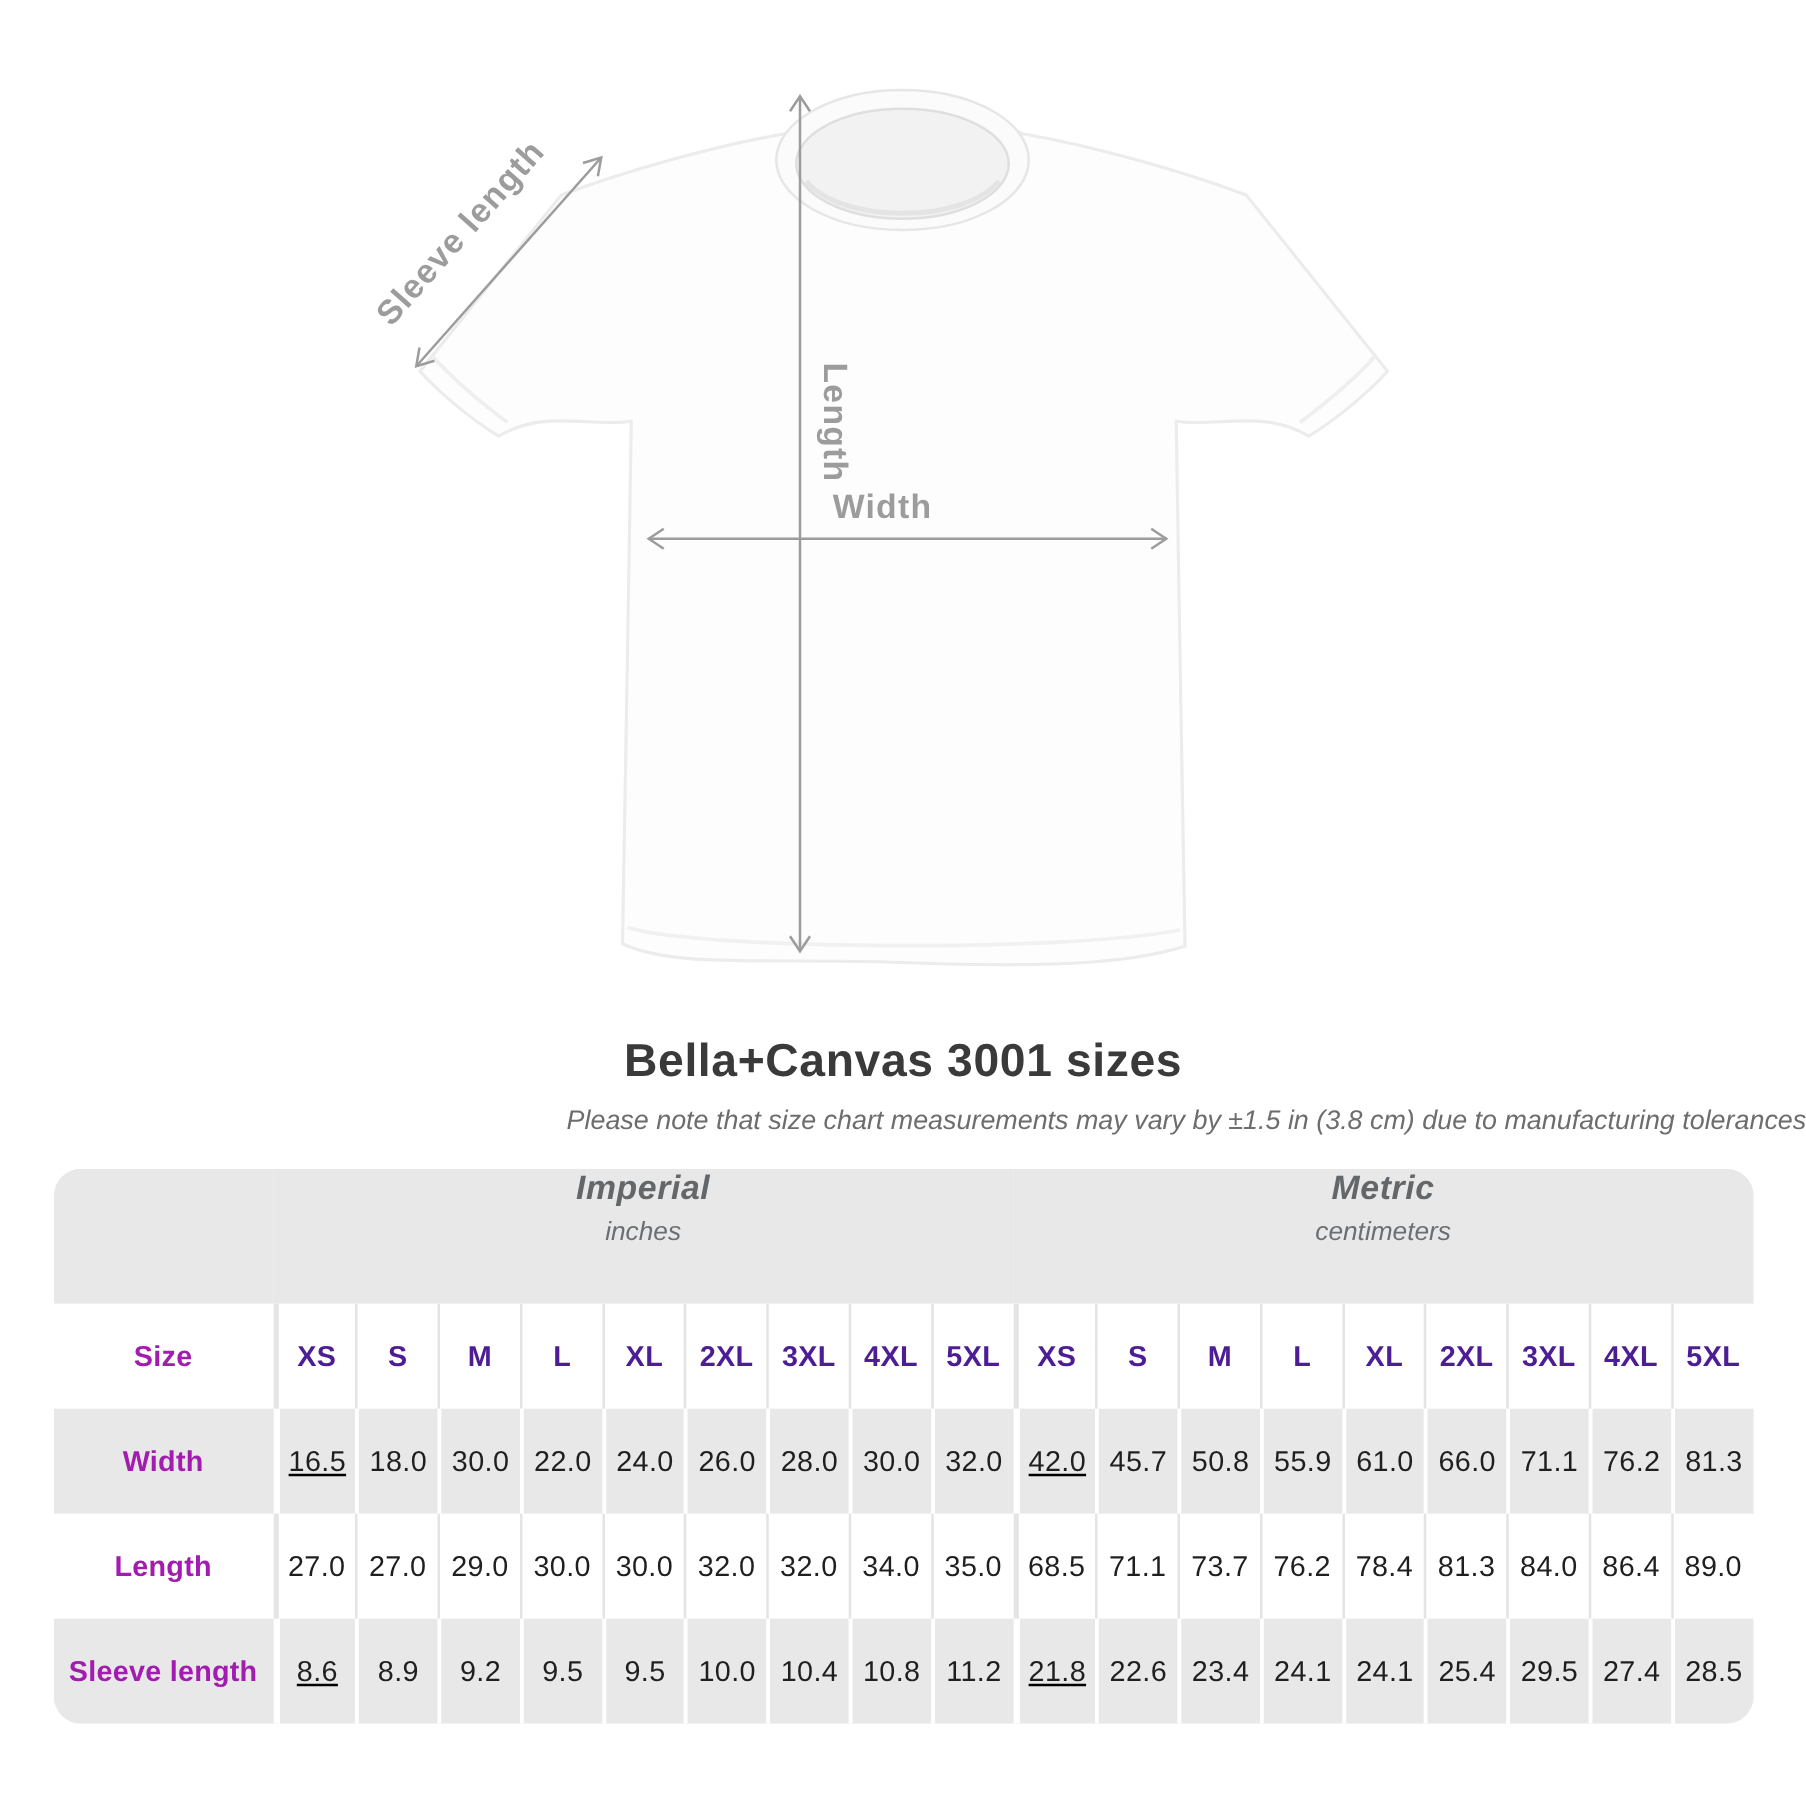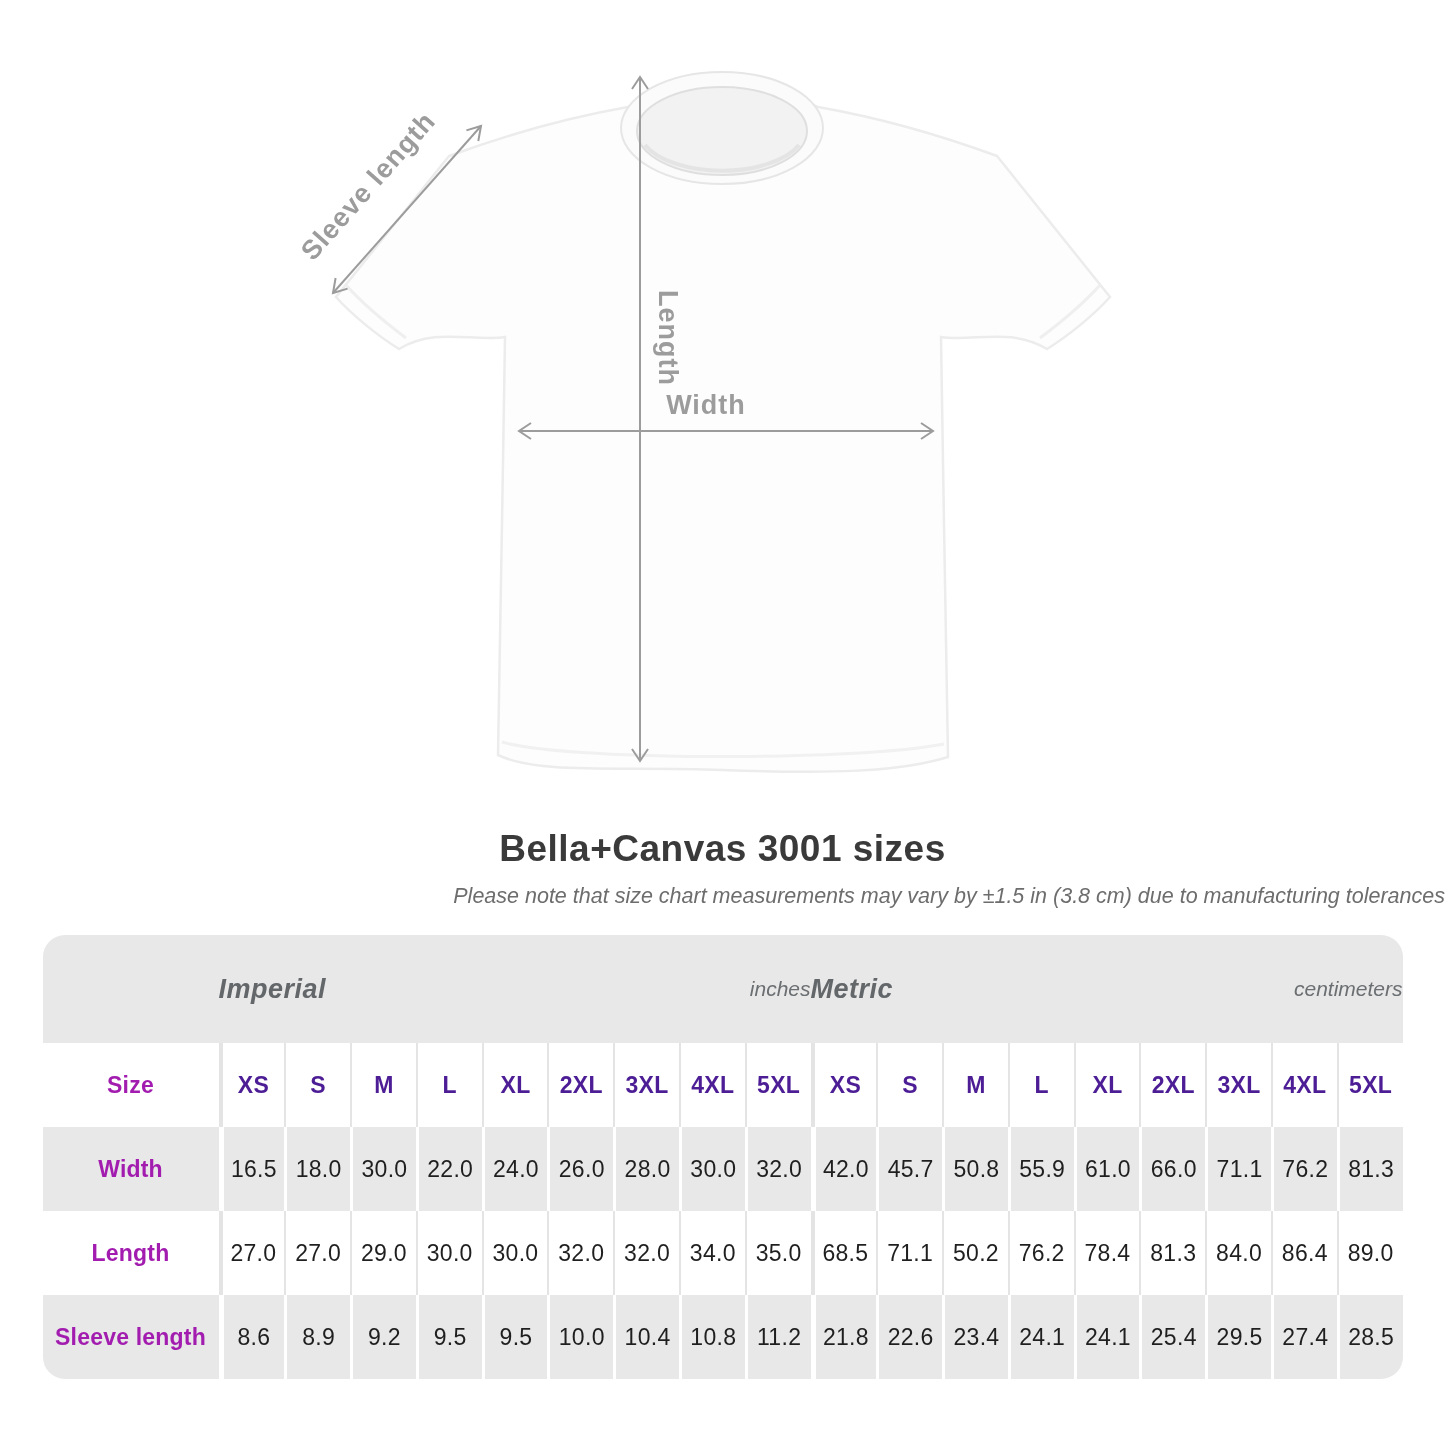--- a/index.html
+++ b/index.html
@@ -21,36 +21,36 @@
   
   .size-table{
     width:1360px;margin:26px auto 0 auto;
     display:grid;
     grid-template-columns:176px repeat(18, 1fr);
     border-radius:22px;overflow:hidden;
   }
   .band{background:#e8e8e8;height:108px;}
   .band.spacer{grid-column:1;}
   .unit-group{
-    display:flex;flex-direction:row;align-items:center;justify-content:space-between;
+    display:flex;flex-direction:column;align-items:center;justify-content:flex-start;
     gap:8px;
   }
   .unit-group.imperial{grid-column:2 / span 9;}
   .unit-group.metric{grid-column:11 / span 9;}
   .unit-title{font-size:27px;font-weight:bold;font-style:italic;color:#63676a;letter-spacing:.5px;}
   .unit-sub{font-size:21px;font-style:italic;color:#6b6f72;}
   .cell,.label-cell{
     height:84px;display:flex;align-items:center;justify-content:center;
   }
   .r-white{background:#ffffff;}
   .r-gray{background:#e8e8e8;}
   .cell.r-white{border-left:2px solid #e4e4e4;}
   .cell.r-gray{border-left:3px solid #ffffff;}
   .cell.sep-big.r-white{border-left-width:4px;}
-  .cell.sep-big.r-gray{border-left-width:5px;}
+  .cell.sep-big.r-gray{border-left-width:5px;text-decoration:underline;}
   .hdr-text{font-size:23px;font-weight:bold;color:#4c1d95;letter-spacing:.3px;}
   .row-label{font-size:23px;font-weight:bold;color:#a21caf;letter-spacing:.2px;}
   .val{font-size:23px;color:#1f1f1f;letter-spacing:.3px;}
   text.annot{
     font-family:"Liberation Sans", sans-serif;
     font-size:27px;font-weight:bold;fill:#9c9c9c;letter-spacing:1px;
   }
 </style>
 </head>
 <body>
@@ -262,21 +262,21 @@
     <div class="cell r-white">
       <span class="val">35.0</span>
     </div>
     <div class="cell r-white sep-big">
       <span class="val">68.5</span>
     </div>
     <div class="cell r-white">
       <span class="val">71.1</span>
     </div>
     <div class="cell r-white">
-      <span class="val">50.2</span>
+      <span class="val">73.7</span>
     </div>
     <div class="cell r-white">
       <span class="val">76.2</span>
     </div>
     <div class="cell r-white">
       <span class="val">78.4</span>
     </div>
     <div class="cell r-white">
       <span class="val">81.3</span>
     </div>

